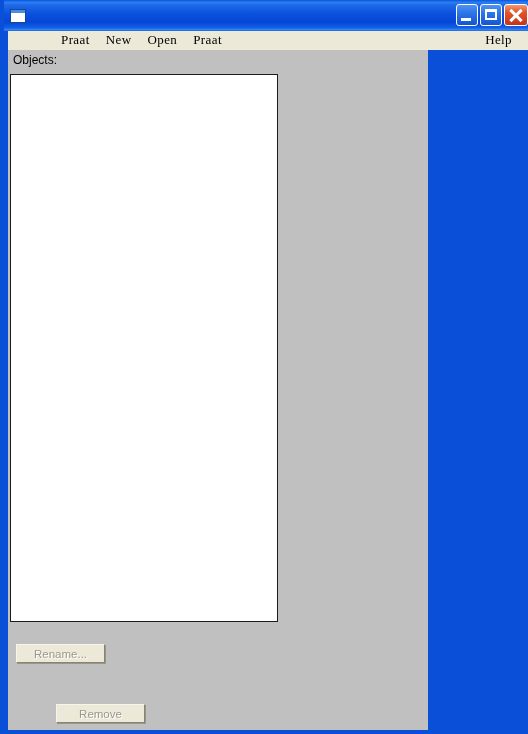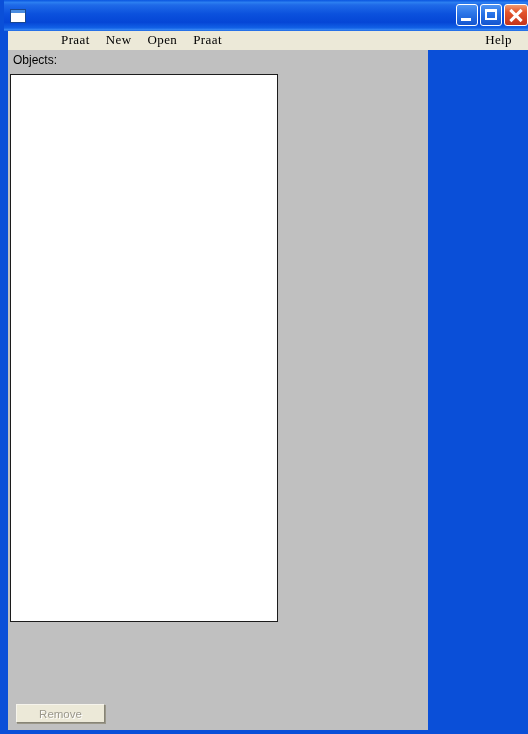--- a/index.html
+++ b/index.html
@@ -219,21 +219,21 @@
     color: #9b988c;
     text-shadow: 1px 1px 0 #ffffff;
     display: flex;
     align-items: center;
     justify-content: center;
     cursor: default;
     white-space: nowrap;
   }
   .r1 { top: 6px; }
   .r2 { top: 36px; }
-  .r3 { top: 66px; }
+  .r3 { top: 66px; margin-left: 40px; }
   .c1 { left: 8px; }
   .c2 { left: 98px; }
 </style>
 </head>
 <body>
 
 <div class="window">
 
   <div class="titlebar">
     <div class="title-left">
@@ -261,17 +261,18 @@
     </div>
   </div>
 
   <div class="client">
 
     <div class="objects-label">Objects:</div>
 
     <div class="listbox"></div>
 
     <div class="btn-area">
+      <div class="xp-btn r1 c1">Rename...</div>
       <div class="xp-btn r3 c1">Remove</div>
     </div>
 
   </div>
 </div>
 
 </body></html>

